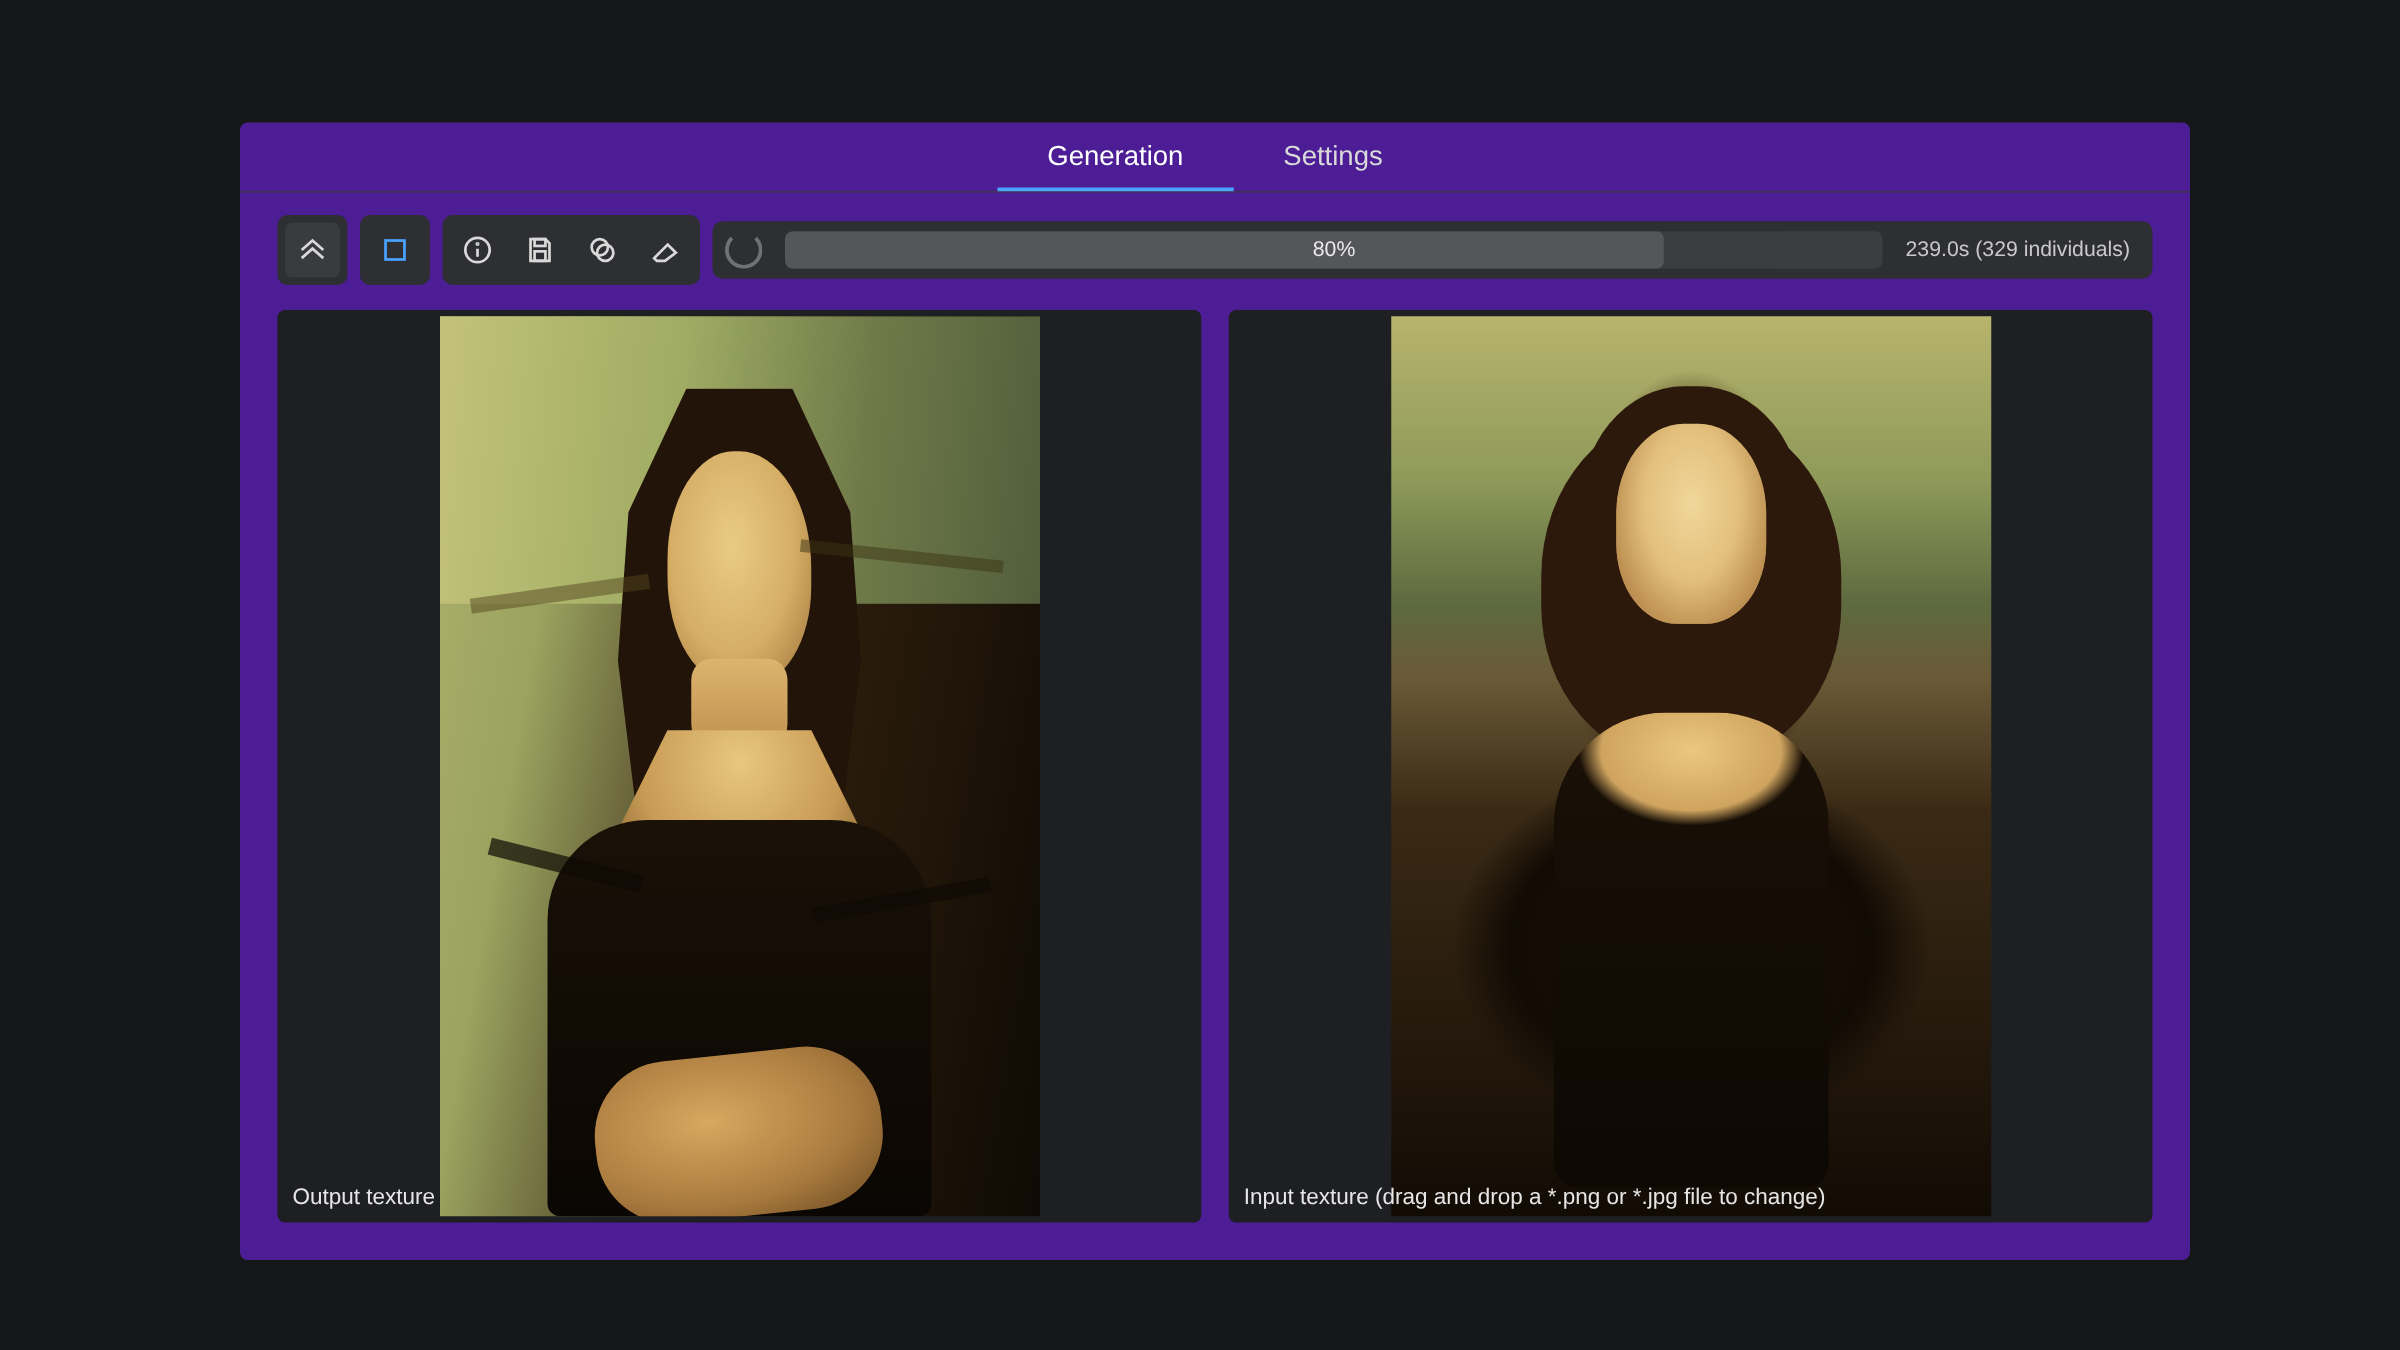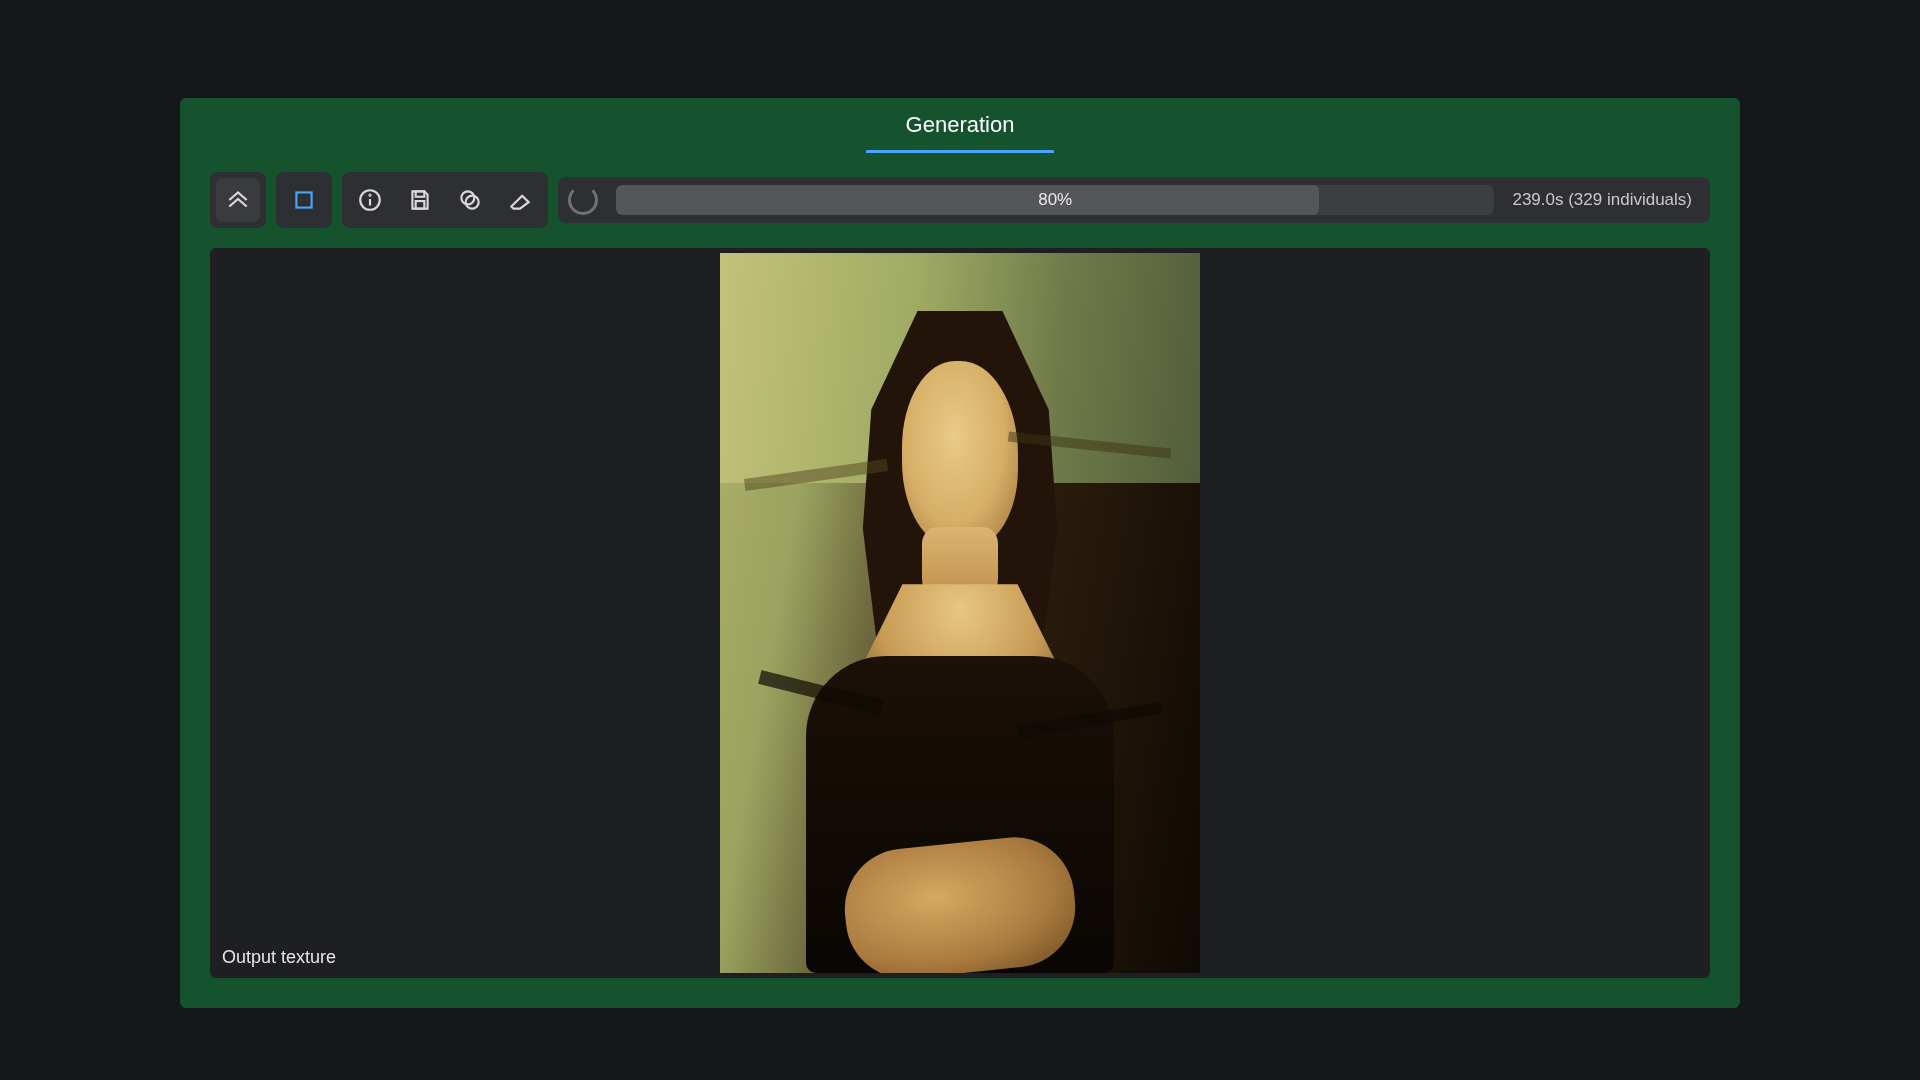--- a/index.html
+++ b/index.html
@@ -1,21 +1,21 @@
 <!DOCTYPE html>
 <html><head>
 <meta charset="utf-8">
 <style>
   * { box-sizing: border-box; margin: 0; padding: 0; }
   html, body { width: 1920px; height: 1080px; background: #161719; font-family: "Segoe UI", Arial, sans-serif; color: #e6e6e6; }
   .window {
     position: absolute;
-    left: 180px; top: 98px;
+    left: 192px; top: 98px;
     width: 1560px; height: 910px;
-    background: #14532d;
+    background: #4c1d95;
     border-radius: 6px;
     overflow: hidden;
   }
   .tabbar {
     height: 56px;
     border-bottom: 1px solid #3a3b3e;
     display: flex;
     justify-content: center;
     align-items: flex-end;
   }
@@ -180,20 +180,21 @@
   .mona-output .s3{ left:8%; top:60%; width:26%; height:14px; transform:rotate(14deg); background:#0e0a04; opacity:.7;}
   .mona-output .s4{ left:62%; top:64%; width:30%; height:12px; transform:rotate(-10deg); background:#0e0a04; opacity:.7;}
 </style>
 </head>
 <body>
 
 <div class="window">
 
   <div class="tabbar">
     <div class="tab active">Generation</div>
+    <div class="tab">Settings</div>
   </div>
 
   <div class="toolbar-row">
 
     <div class="btn-group">
       <div class="icon-btn raised">
         <svg viewBox="0 0 24 24">
             <path d="M4 12 L12 5 L20 12 M4 18 L12 11 L20 18"></path>
           </svg>
       </div>
@@ -258,16 +259,20 @@
         <div class="blob dress"></div>
         <div class="blob arm"></div>
         <div class="stroke s1"></div>
           <div class="stroke s2"></div>
           <div class="stroke s3"></div>
           <div class="stroke s4"></div>
       </div>
       <div class="pane-label">Output texture</div>
     </div>
 
+    <div class="pane">
+      <div class="canvas mona-input"></div>
+      <div class="pane-label">Input texture (drag and drop a *.png or *.jpg file to change)</div>
+    </div>
 
   </div>
 
 </div>
 
 </body></html>

